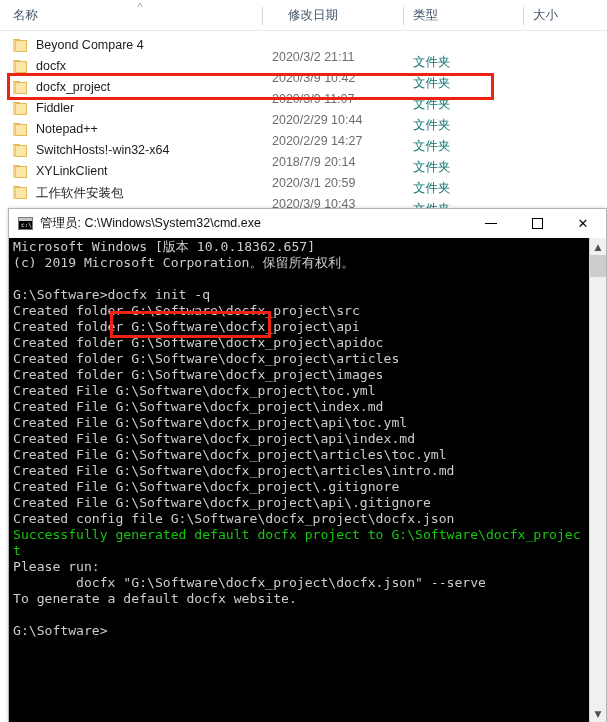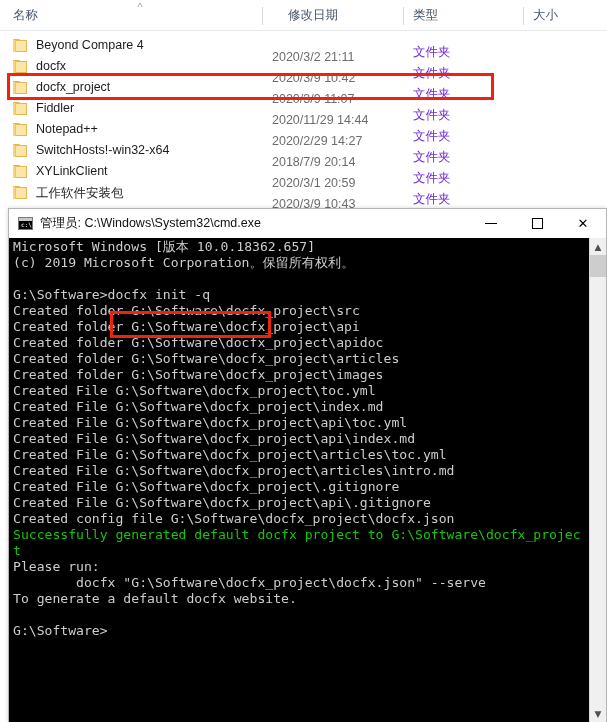--- a/index.html
+++ b/index.html
@@ -110,22 +110,22 @@
     position: absolute;
     left: 272px;
     top: 2px;
     color: #6d6d6d;
     white-space: nowrap;
     margin-top: 12px;
   }
   .file-type {
     position: absolute;
     left: 413px;
-    top: 8px;
-    color: #6d28d9;
+    top: 18px;
+    color: #0f766e;
     white-space: nowrap;
   }
   .file-size {
     position: absolute;
     left: 533px;
     top: 2px;
     color: #6d6d6d;
     white-space: nowrap;
   }
 
@@ -360,21 +360,21 @@
     <span class="file-size"></span>
   </div>
 
   <div class="file-row" style="top:99px;">
     <span class="folder-icon">
         <span class="tab"></span>
         <span class="body"></span>
         <span class="spine"></span>
       </span>
     <span class="file-name">Fiddler</span>
-    <span class="file-date">2020/11/29 14:44</span>
+    <span class="file-date">2020/2/29 10:44</span>
     <span class="file-type">文件夹</span>
     <span class="file-size"></span>
   </div>
 
   <div class="file-row" style="top:120px;">
     <span class="folder-icon">
         <span class="tab"></span>
         <span class="body"></span>
         <span class="spine"></span>
       </span>

